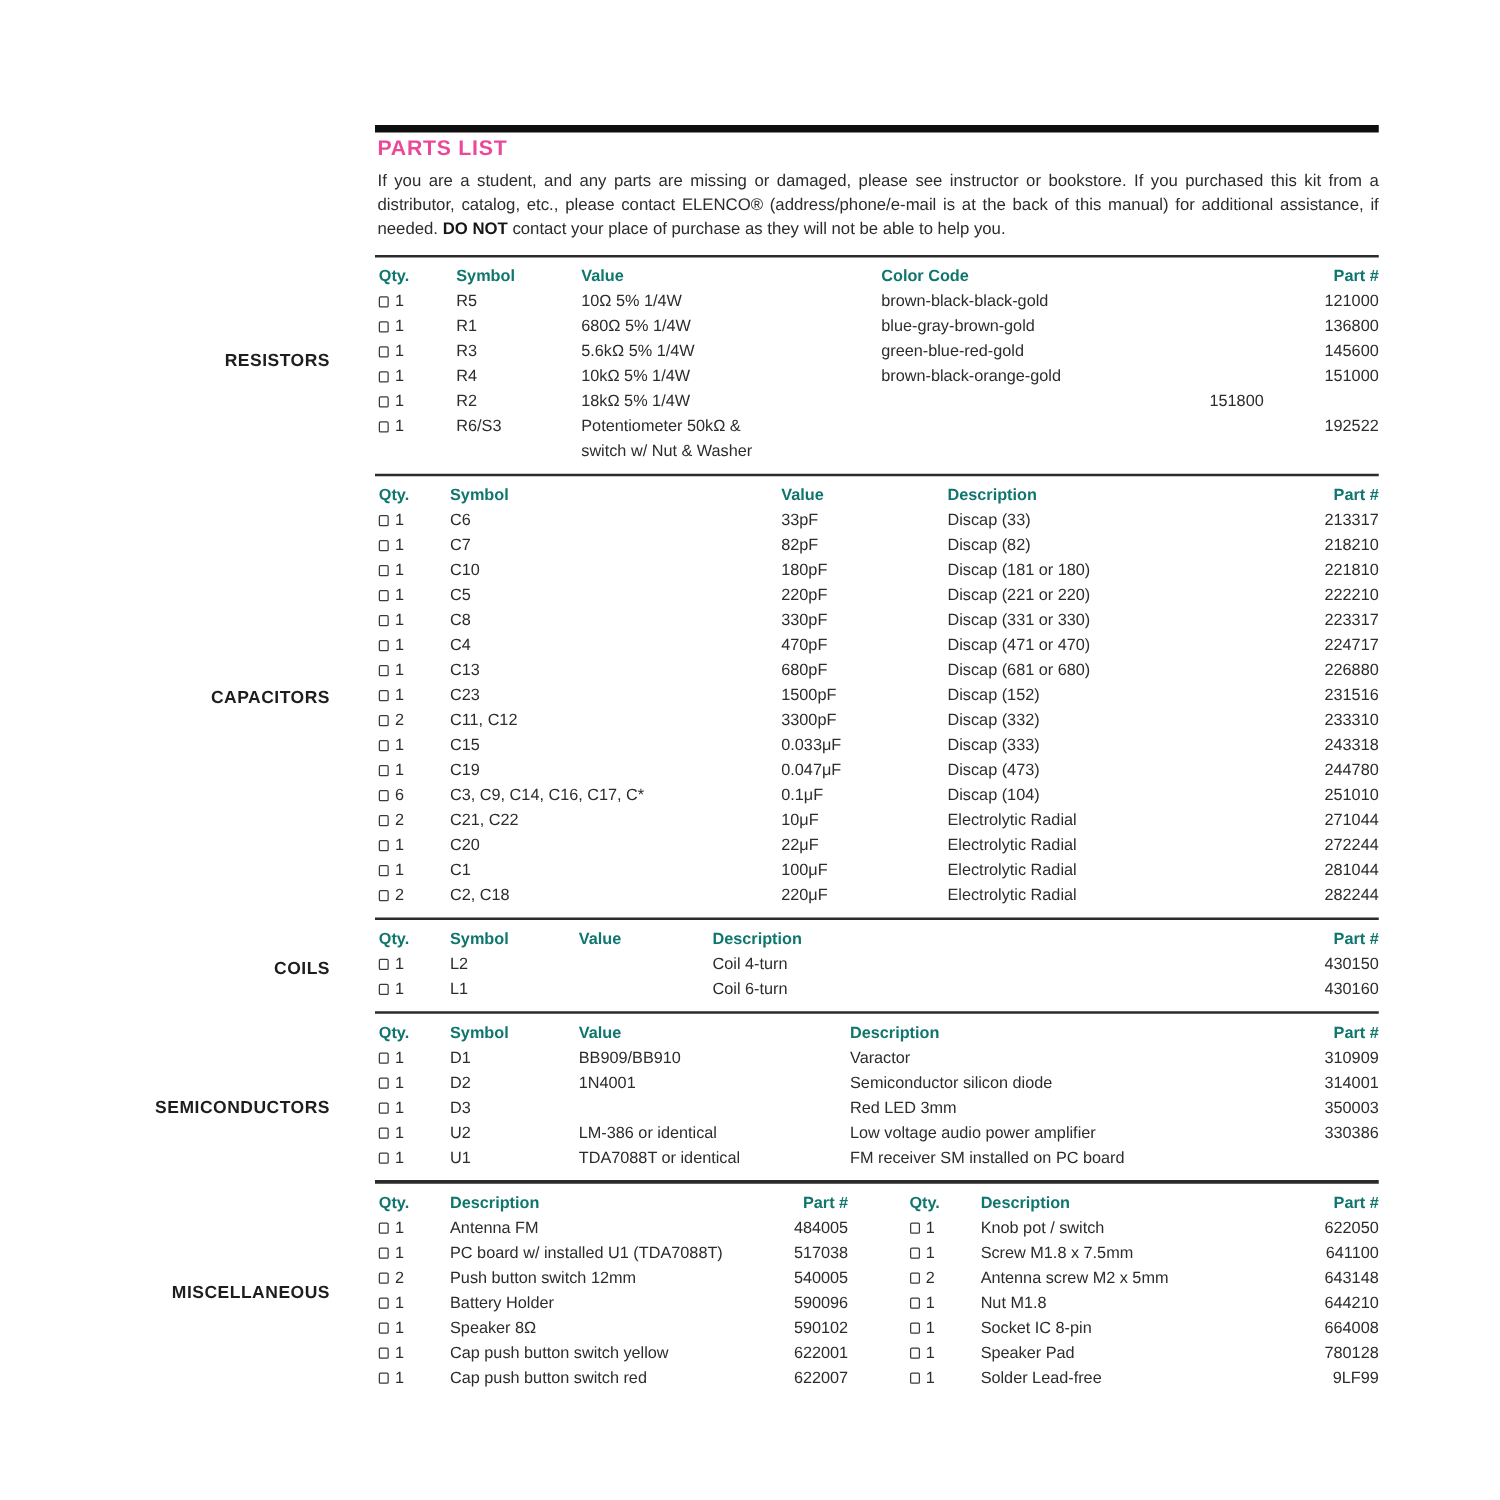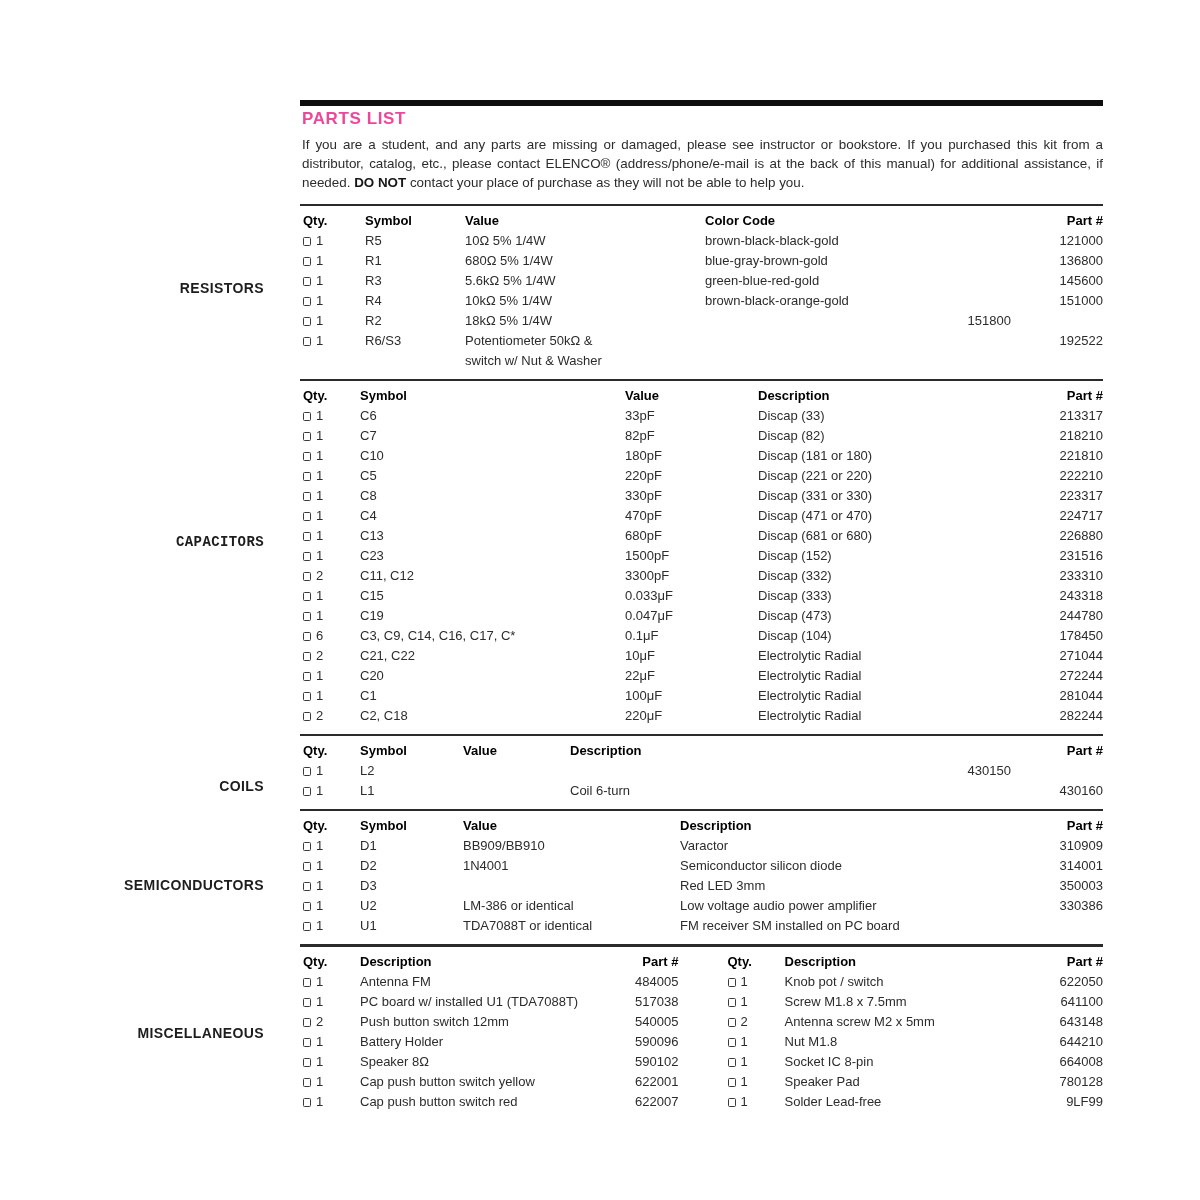--- a/index.html
+++ b/index.html
@@ -38,40 +38,40 @@
   }
   section.sec-miscellaneous{border-top-width:3px;}
 
   .side-label{
     position:absolute;
     right:calc(100% + 36px);
     font-size:14px;font-weight:700;color:#1d1d1d;
     letter-spacing:.4px;white-space:nowrap;
   }
   .sec-resistors .side-label{top:74px;}
-  .sec-capacitors .side-label{top:153px;font-family:Liberation Mono, monospace;}
-  .sec-coils .side-label{top:42px;}
+  .sec-capacitors .side-label{top:168px;}
+  .sec-coils .side-label{top:30px;}
   .sec-semiconductors .side-label{top:66px;}
   .sec-miscellaneous .side-label{top:78px;margin-left:32px;}
 
   .grid{
     display:grid;
     padding-left:3px;
     font-size:13px;line-height:20px;
     column-gap:0;
   }
   .grid-resistors{grid-template-columns:62px 100px 240px 1fr 92px;}
   .grid-capacitors{grid-template-columns:57px 265px 133px 1fr 92px;}
   .grid-coils{grid-template-columns:57px 103px 107px 1fr 92px;}
   .grid-semiconductors{grid-template-columns:57px 103px 217px 1fr 92px;}
   .grid-misc{grid-template-columns:57px 1fr 80px;}
 
   .thead{font-weight:700;color:#1b1b1b;}
   .cell{white-space:pre-line;color:#2c2c2c;}
-  .thead .cell{color:#000000;white-space:nowrap;}
+  .thead .cell{color:#0f766e;white-space:nowrap;}
   .cell.part{text-align:right;}
   .misc-wrap{
     display:grid;grid-template-columns:1fr 1fr;column-gap:46px;
   }
   .checkbox{
     display:inline-block;
     width:8px;height:9px;
     border:1.5px solid #3a3a3a;
     border-radius:1.5px;
     margin-right:5px;
@@ -223,21 +223,21 @@
           <div class="cell">C19</div>
           <div class="cell">0.047μF</div>
           <div class="cell">Discap (473)</div>
           <div class="cell part">244780</div>
         </div>
         <div class="grid trow grid-capacitors">
           <div class="cell"><span class="checkbox"></span>6</div>
           <div class="cell">C3, C9, C14, C16, C17, C*</div>
           <div class="cell">0.1μF</div>
           <div class="cell">Discap (104)</div>
-          <div class="cell part">178450</div>
+          <div class="cell part">251010</div>
         </div>
         <div class="grid trow grid-capacitors">
           <div class="cell"><span class="checkbox"></span>2</div>
           <div class="cell">C21, C22</div>
           <div class="cell">10μF</div>
           <div class="cell">Electrolytic Radial</div>
           <div class="cell part">271044</div>
         </div>
         <div class="grid trow grid-capacitors">
           <div class="cell"><span class="checkbox"></span>1</div>
@@ -267,20 +267,21 @@
           <div class="cell">Qty.</div>
           <div class="cell">Symbol</div>
           <div class="cell">Value</div>
           <div class="cell">Description</div>
           <div class="cell part">Part #</div>
         </div>
         <div class="grid trow grid-coils">
           <div class="cell"><span class="checkbox"></span>1</div>
           <div class="cell">L2</div>
           <div class="cell"></div>
+          <div class="cell">Coil 4-turn</div>
           <div class="cell part">430150</div>
         </div>
         <div class="grid trow grid-coils">
           <div class="cell"><span class="checkbox"></span>1</div>
           <div class="cell">L1</div>
           <div class="cell"></div>
           <div class="cell">Coil 6-turn</div>
           <div class="cell part">430160</div>
         </div>
       </section>

